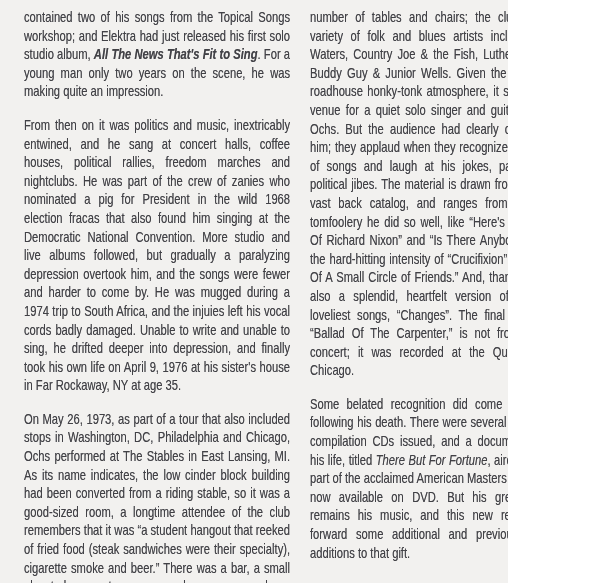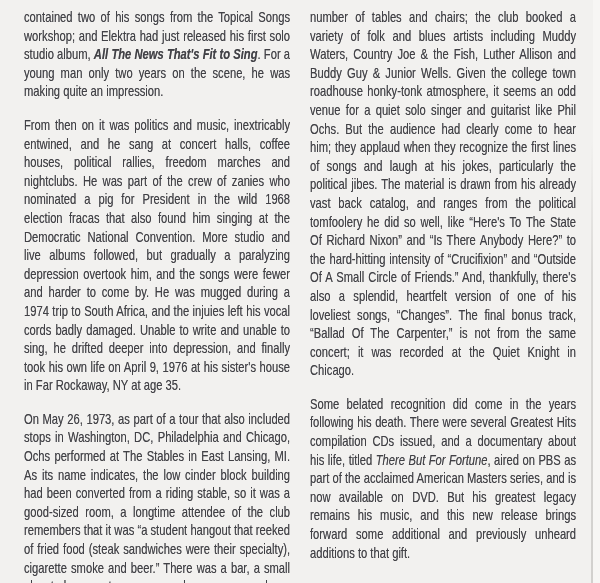--- a/index.html
+++ b/index.html
@@ -1,18 +1,18 @@
 <!DOCTYPE html>
 <html><head>
 <meta charset="utf-8">
 <style>
   html, body { margin: 0; padding: 0; }
   .page {
     position: relative;
-    width: 600px;
+    width: 508px;
     height: 583px;
     background: #f2f1ef;
     overflow: hidden;
     font-family: "Liberation Sans", sans-serif;
     color: #414146;
   }
   .edge-strip {
     position: absolute;
     left: 593px; top: 0;
     width: 7px; height: 583px;

